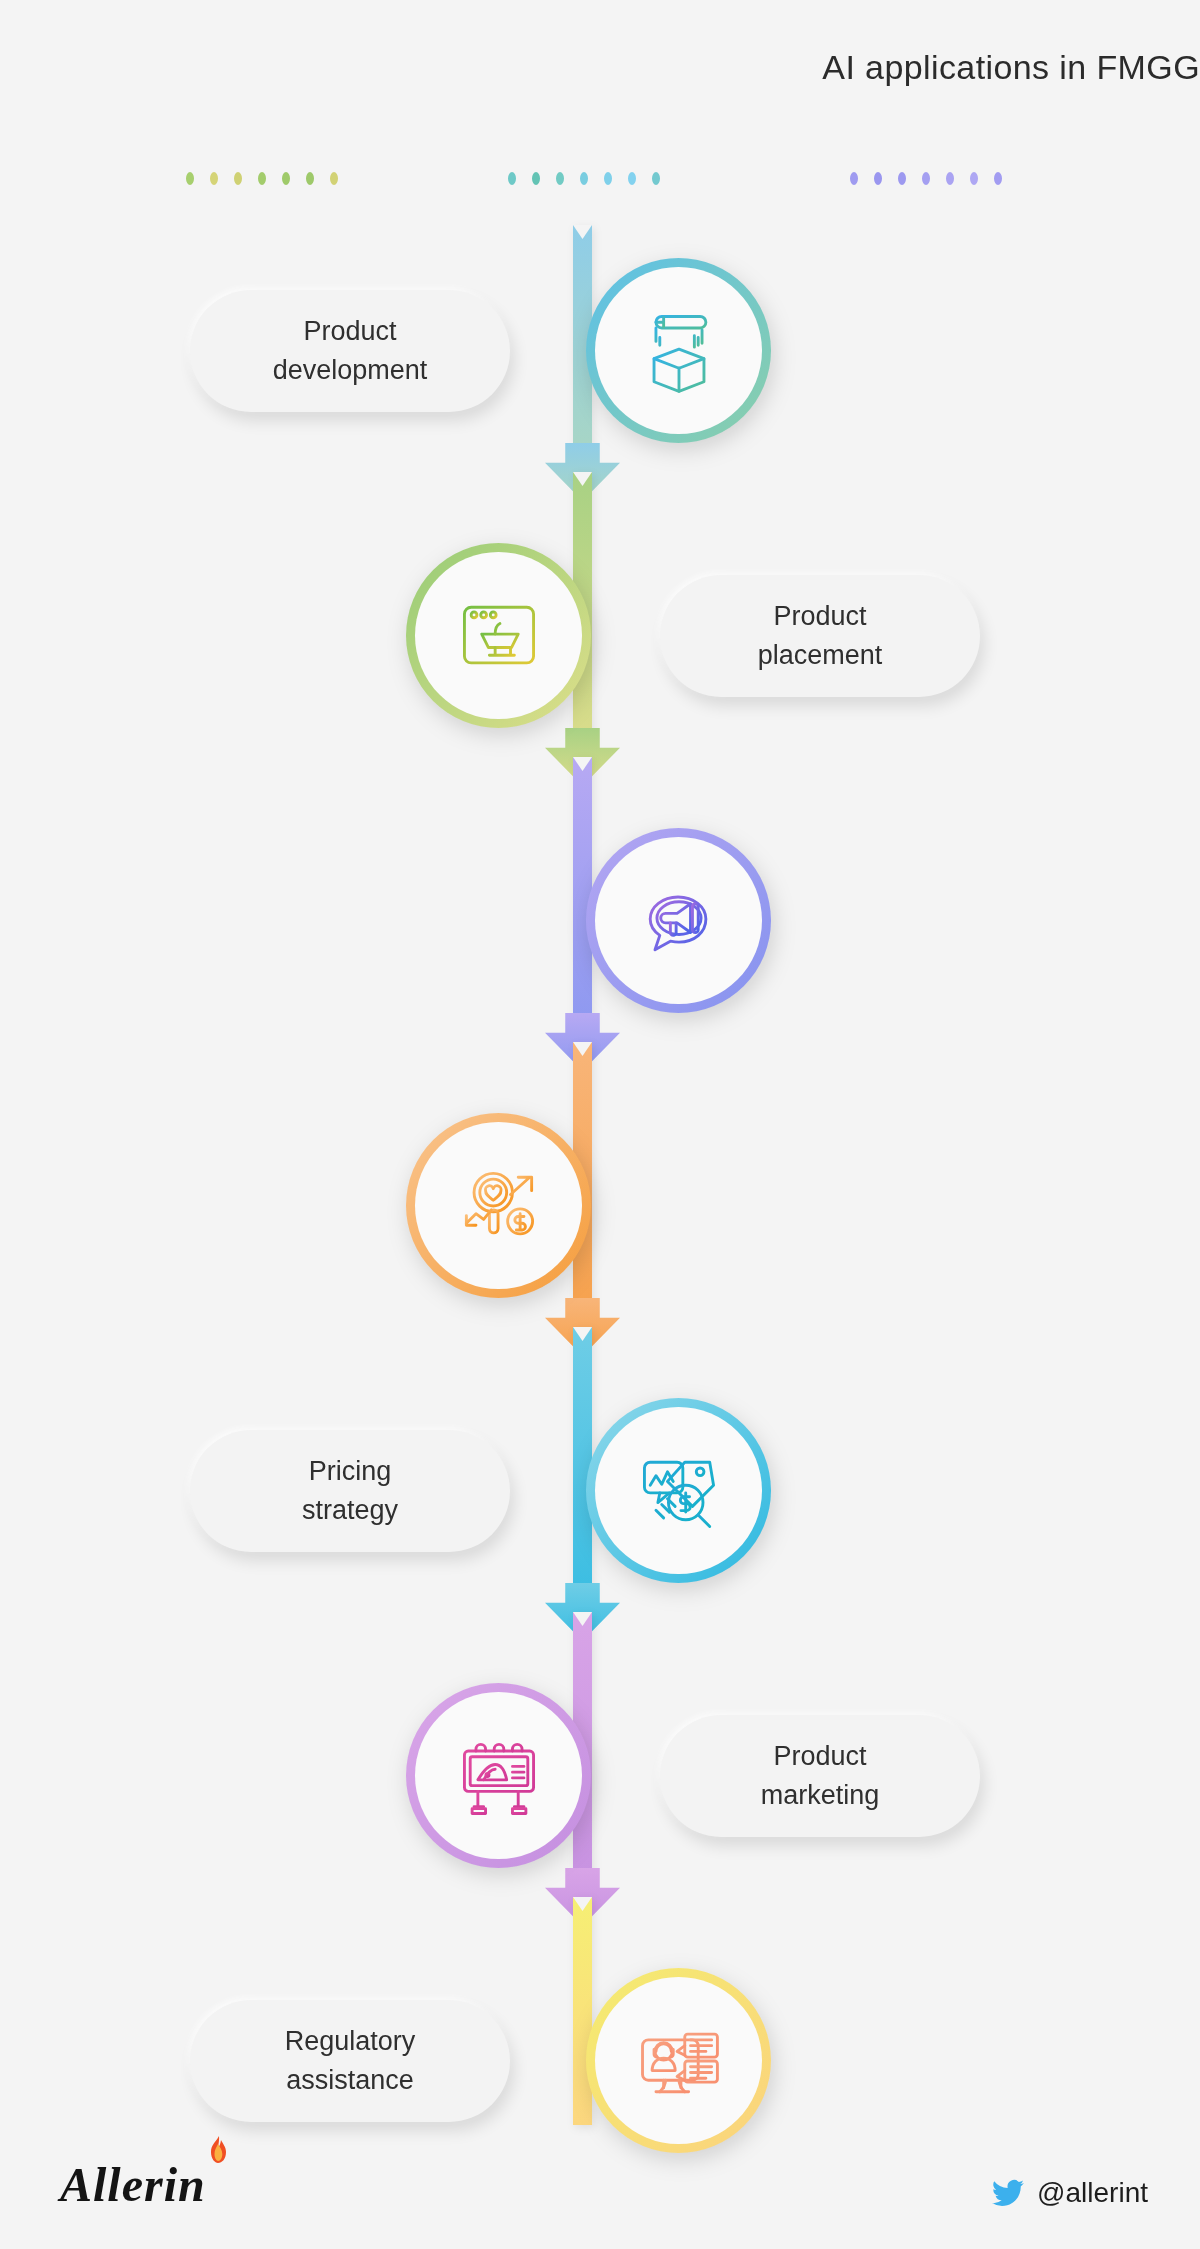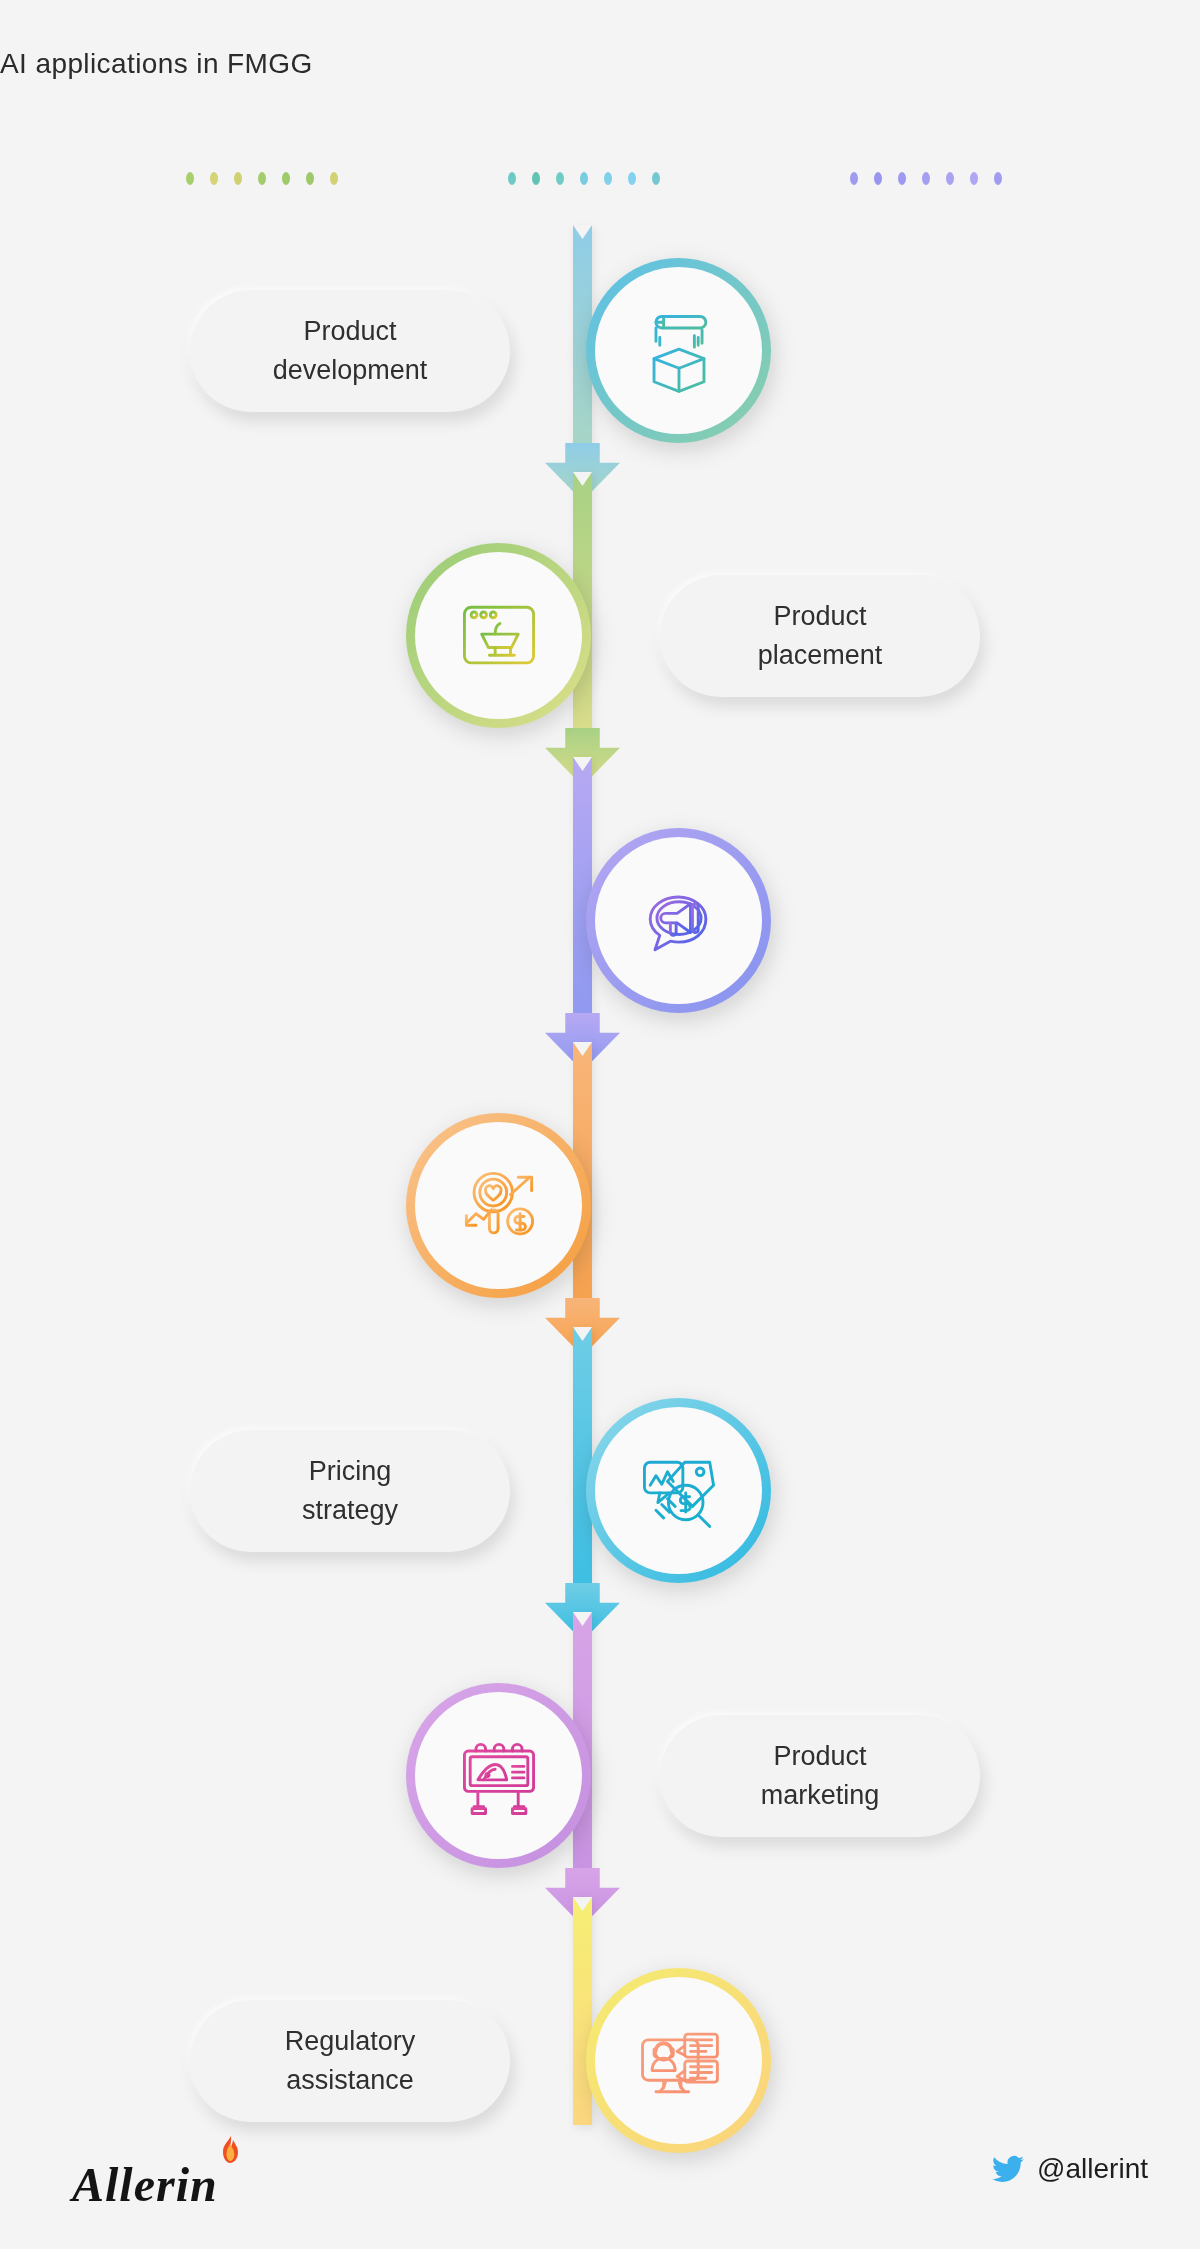--- a/index.html
+++ b/index.html
@@ -12,22 +12,22 @@
     position: relative;
     overflow: hidden;
   }
 
   
   .title {
     position: absolute;
     top: 48px;
     left: 0;
     width: 1200px;
-    text-align: left;
-    font-size: 28px;
+    text-align: right;
+    font-size: 34px;
     font-weight: 400;
     color: #2b2b2b;
     letter-spacing: 0.4px;
   }
 
   
   .dot-row {
     position: absolute;
     top: 172px;
     display: flex;
@@ -106,38 +106,38 @@
     line-height: 1.42;
     color: #2f2f2f;
     font-weight: 400;
   }
   .pill-left  { left: 190px; }
   .pill-right { left: 660px; }
 
   
   .footer-logo {
     position: absolute;
-    left: 72px;
+    left: 60px;
     bottom: 40px;
     display: flex;
     align-items: flex-end;
   }
   .footer-logo .word {
     font-family: "Liberation Serif", serif;
     font-style: italic;
     font-weight: 700;
     font-size: 48px;
     letter-spacing: 1px;
     color: #141414;
     line-height: 1;
   }
   .footer-handle {
     position: absolute;
     right: 52px;
-    bottom: 64px;
+    bottom: 40px;
     display: flex;
     align-items: center;
     gap: 13px;
     font-size: 28px;
     color: #1d1d1d;
   }
   .footer-handle svg { width: 32px; height: 32px; display: block; }
 </style>
 </head>
 <body>

